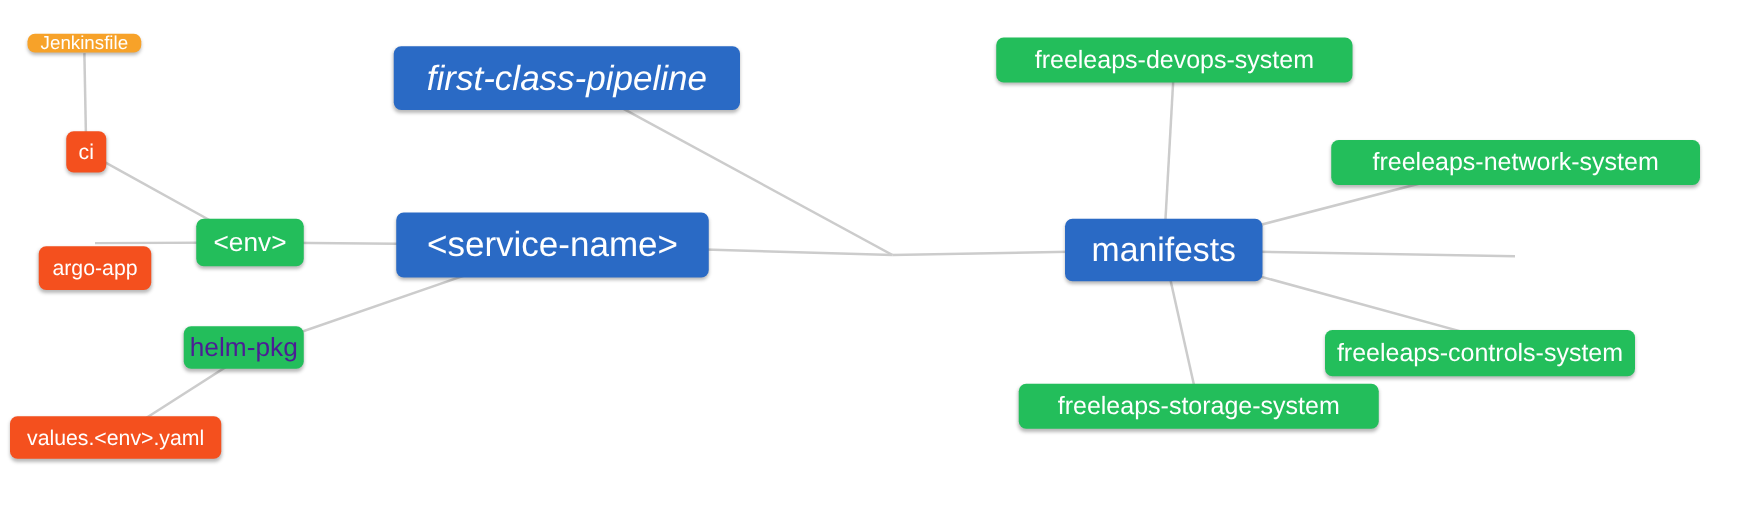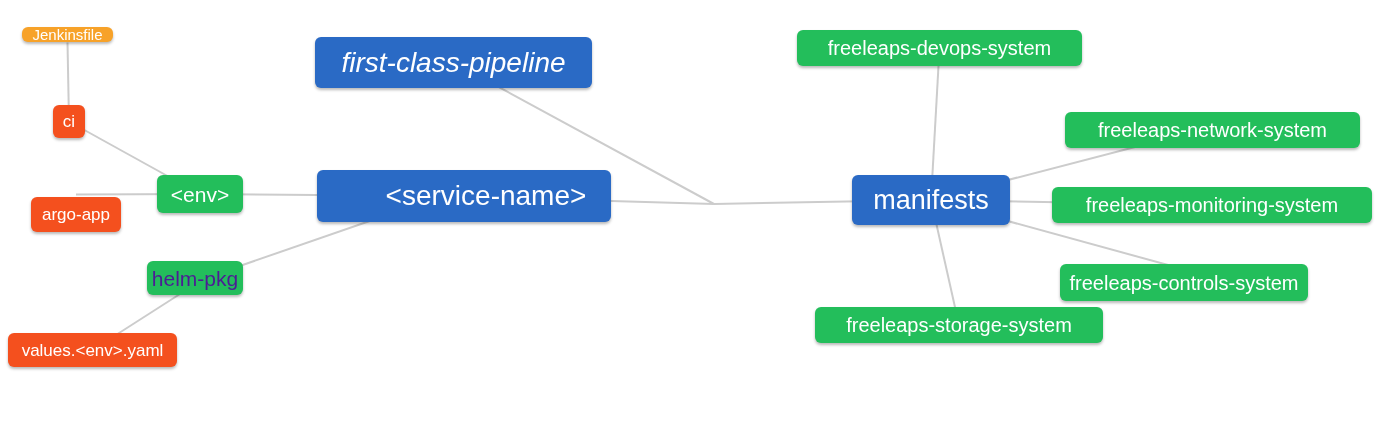--- a/index.html
+++ b/index.html
@@ -50,26 +50,25 @@
       <line x1="453.5" y1="62.5" x2="714" y2="204" stroke="#CCCCCC" stroke-width="2"></line>
       <line x1="442" y1="196" x2="714" y2="204" stroke="#CCCCCC" stroke-width="2"></line>
       <line x1="714" y1="204" x2="931" y2="200" stroke="#CCCCCC" stroke-width="2"></line>
       <line x1="931" y1="200" x2="939.5" y2="48" stroke="#CCCCCC" stroke-width="2"></line>
       <line x1="931" y1="200" x2="1200.5" y2="130" stroke="#CCCCCC" stroke-width="2"></line>
       <line x1="931" y1="200" x2="1212" y2="205" stroke="#CCCCCC" stroke-width="2"></line>
       <line x1="931" y1="200" x2="1210" y2="276.5" stroke="#CCCCCC" stroke-width="2"></line>
       <line x1="931" y1="200" x2="959" y2="325" stroke="#CCCCCC" stroke-width="2"></line>
     </svg>
     <div class="node" style="left: 315px; top: 37px; width: 277px; height: 51px; font-size: 28px; background: rgb(42, 106, 197); color: rgb(255, 255, 255); font-style: italic;">first-class-pipeline</div>
-    <div class="node" style="left: 317px; top: 170px; width: 250px; height: 52px; font-size: 28px; background: rgb(42, 106, 197); color: rgb(255, 255, 255); padding-left: 44px;">&lt;service-name&gt;</div>
+    <div class="node" style="left: 317px; top: 170px; width: 250px; height: 52px; font-size: 28px; background: rgb(42, 106, 197); color: rgb(255, 255, 255);">&lt;service-name&gt;</div>
     <div class="node" style="left: 852px; top: 175px; width: 158px; height: 50px; font-size: 27px; background: rgb(42, 106, 197); color: rgb(255, 255, 255);">manifests</div>
     <div class="node" style="left: 157px; top: 175px; width: 86px; height: 38px; font-size: 21px; background: rgb(35, 190, 91); color: rgb(255, 255, 255);">&lt;env&gt;</div>
     <div class="node" style="left: 147px; top: 261px; width: 96px; height: 34px; font-size: 21px; background: rgb(35, 190, 91); color: #4c1d95;">helm-pkg</div>
     <div class="node" style="left: 797px; top: 30px; width: 285px; height: 36px; font-size: 20px; background: rgb(35, 190, 91); color: rgb(255, 255, 255);">freeleaps-devops-system</div>
     <div class="node" style="left: 1053px; top: 112px; width: 295px; height: 36px; font-size: 20px; background: rgb(35, 190, 91); color: rgb(255, 255, 255); margin-left: 12px;">freeleaps-network-system</div>
-    <div class="node" style="left: 1052px; top: 187px; width: 320px; height: 36px; font-size: 20px; background: rgb(35, 190, 91); color: rgb(255, 255, 255);">freeleaps-monitoring-system</div>
     <div class="node" style="left: 1060px; top: 264px; width: 248px; height: 37px; font-size: 20px; background: rgb(35, 190, 91); color: rgb(255, 255, 255); text-align: right;">freeleaps-controls-system</div>
     <div class="node" style="left: 815px; top: 307px; width: 288px; height: 36px; font-size: 20px; background: rgb(35, 190, 91); color: rgb(255, 255, 255);">freeleaps-storage-system</div>
     <div class="node" style="left: 53px; top: 105px; width: 32px; height: 33px; font-size: 17px; background: rgb(244, 80, 30); color: rgb(255, 255, 255);">ci</div>
     <div class="node" style="left: 31px; top: 177px; width: 90px; height: 35px; font-size: 17px; background: rgb(244, 80, 30); color: rgb(255, 255, 255); margin-top: 20px;">argo-app</div>
     <div class="node" style="left: 8px; top: 333px; width: 169px; height: 34px; font-size: 17px; background: rgb(244, 80, 30); color: rgb(255, 255, 255);">values.&lt;env&gt;.yaml</div>
     <div class="node" style="left: 22px; top: 27px; width: 91px; height: 15px; font-size: 15px; background: rgb(247, 162, 41); color: rgb(255, 255, 255);">Jenkinsfile</div>
   </div>
 
 </body></html>

